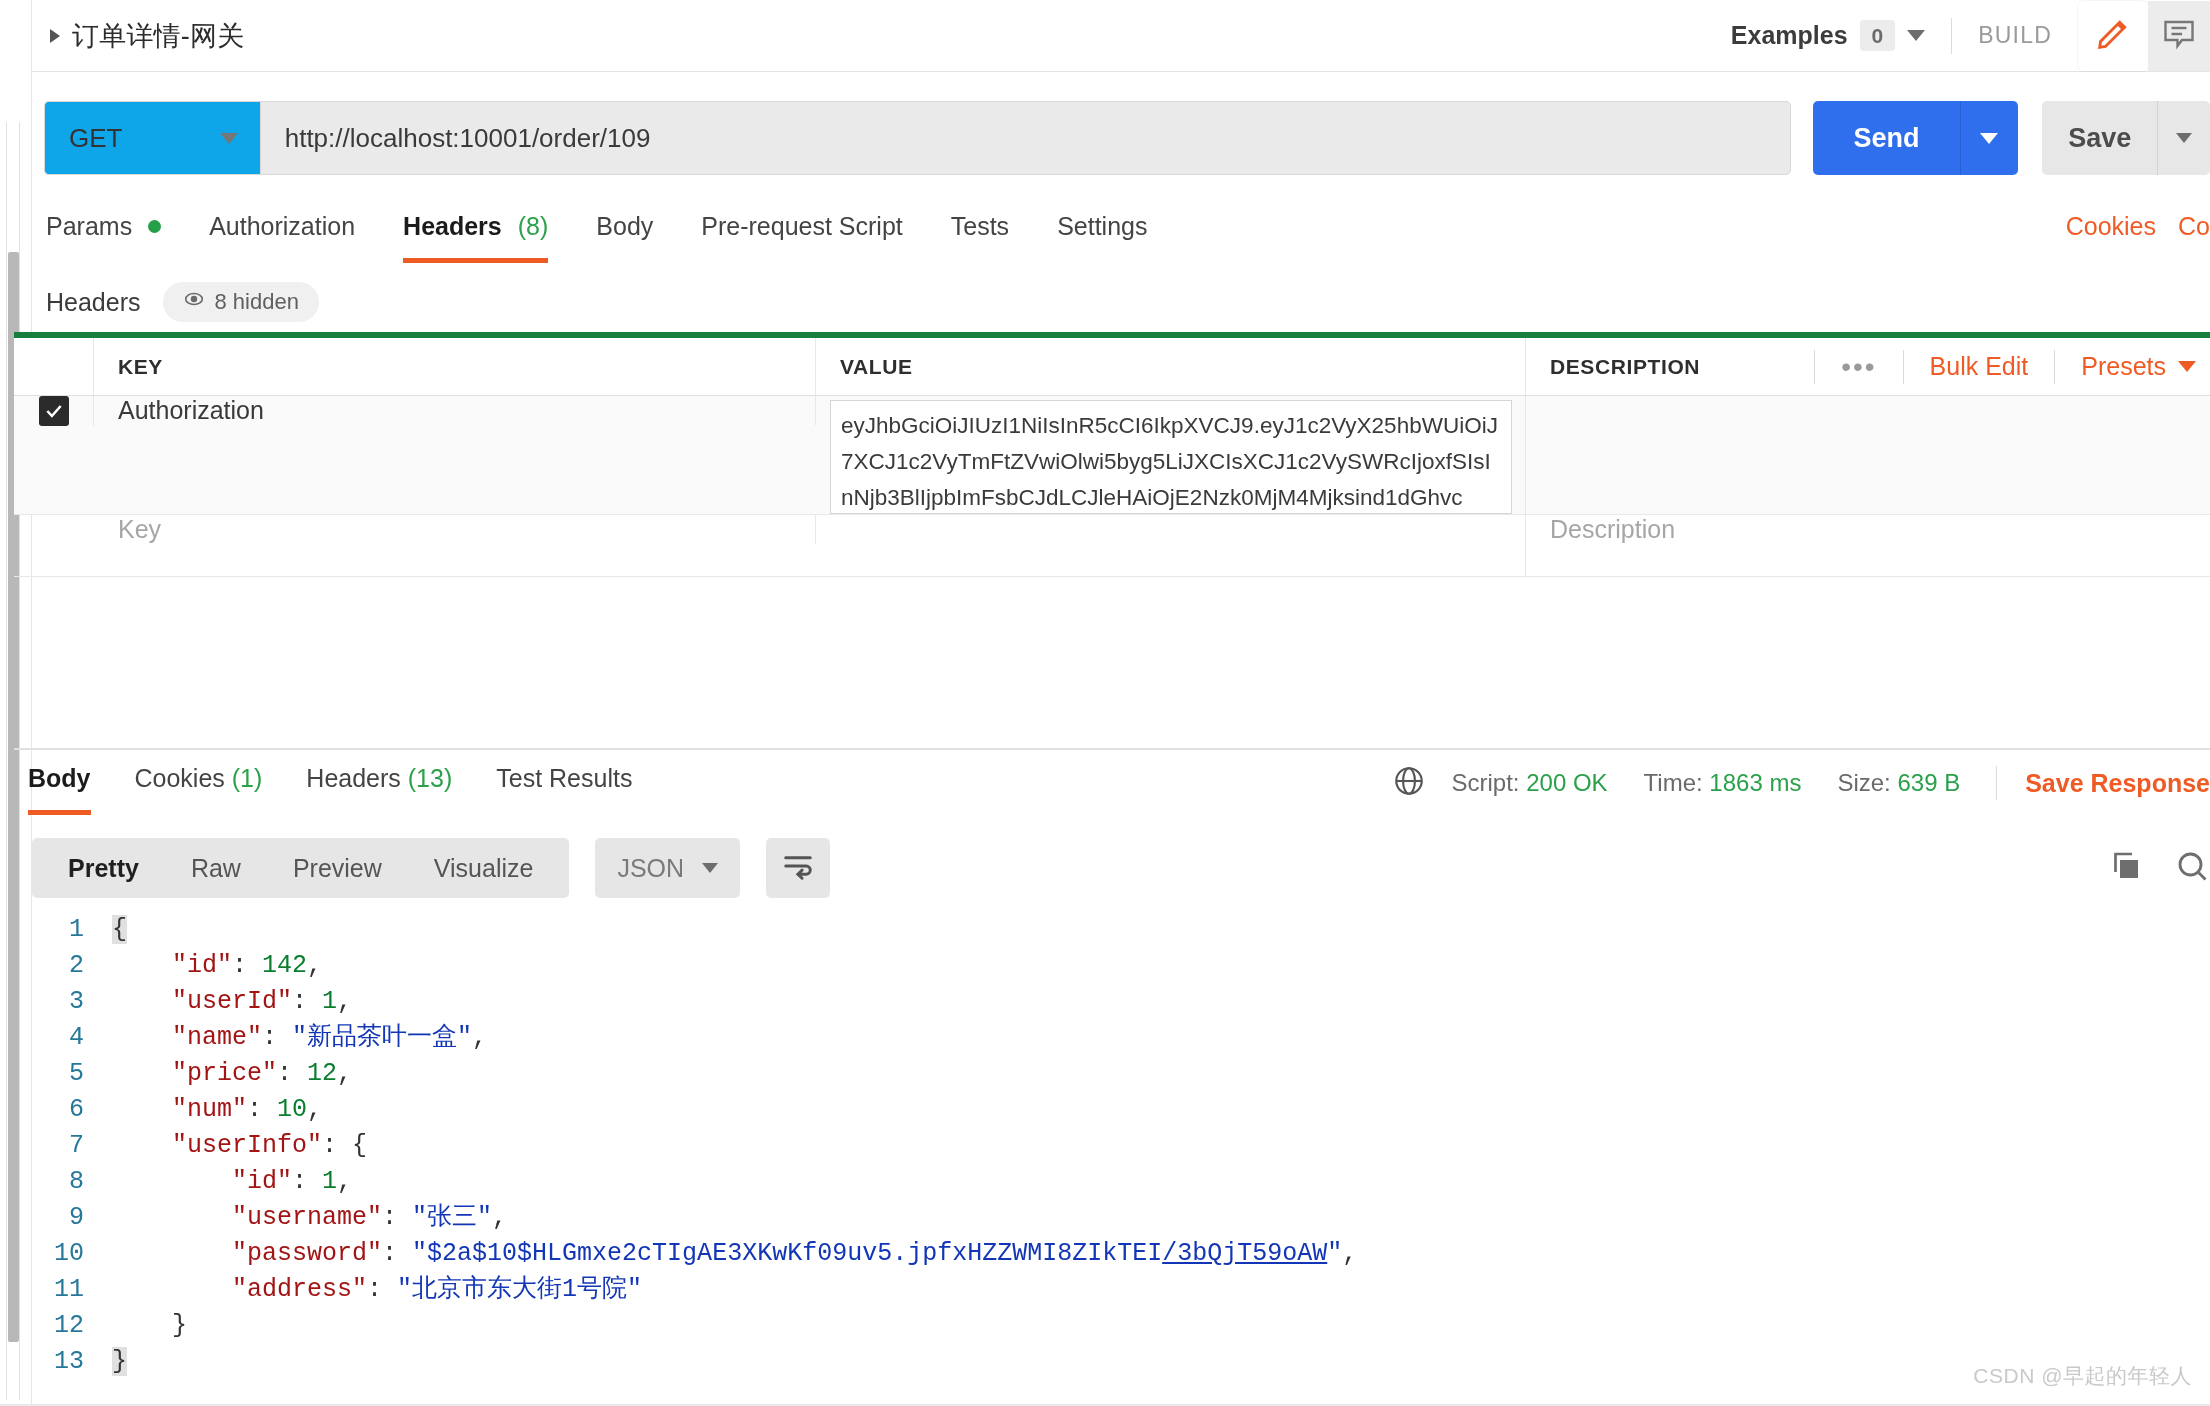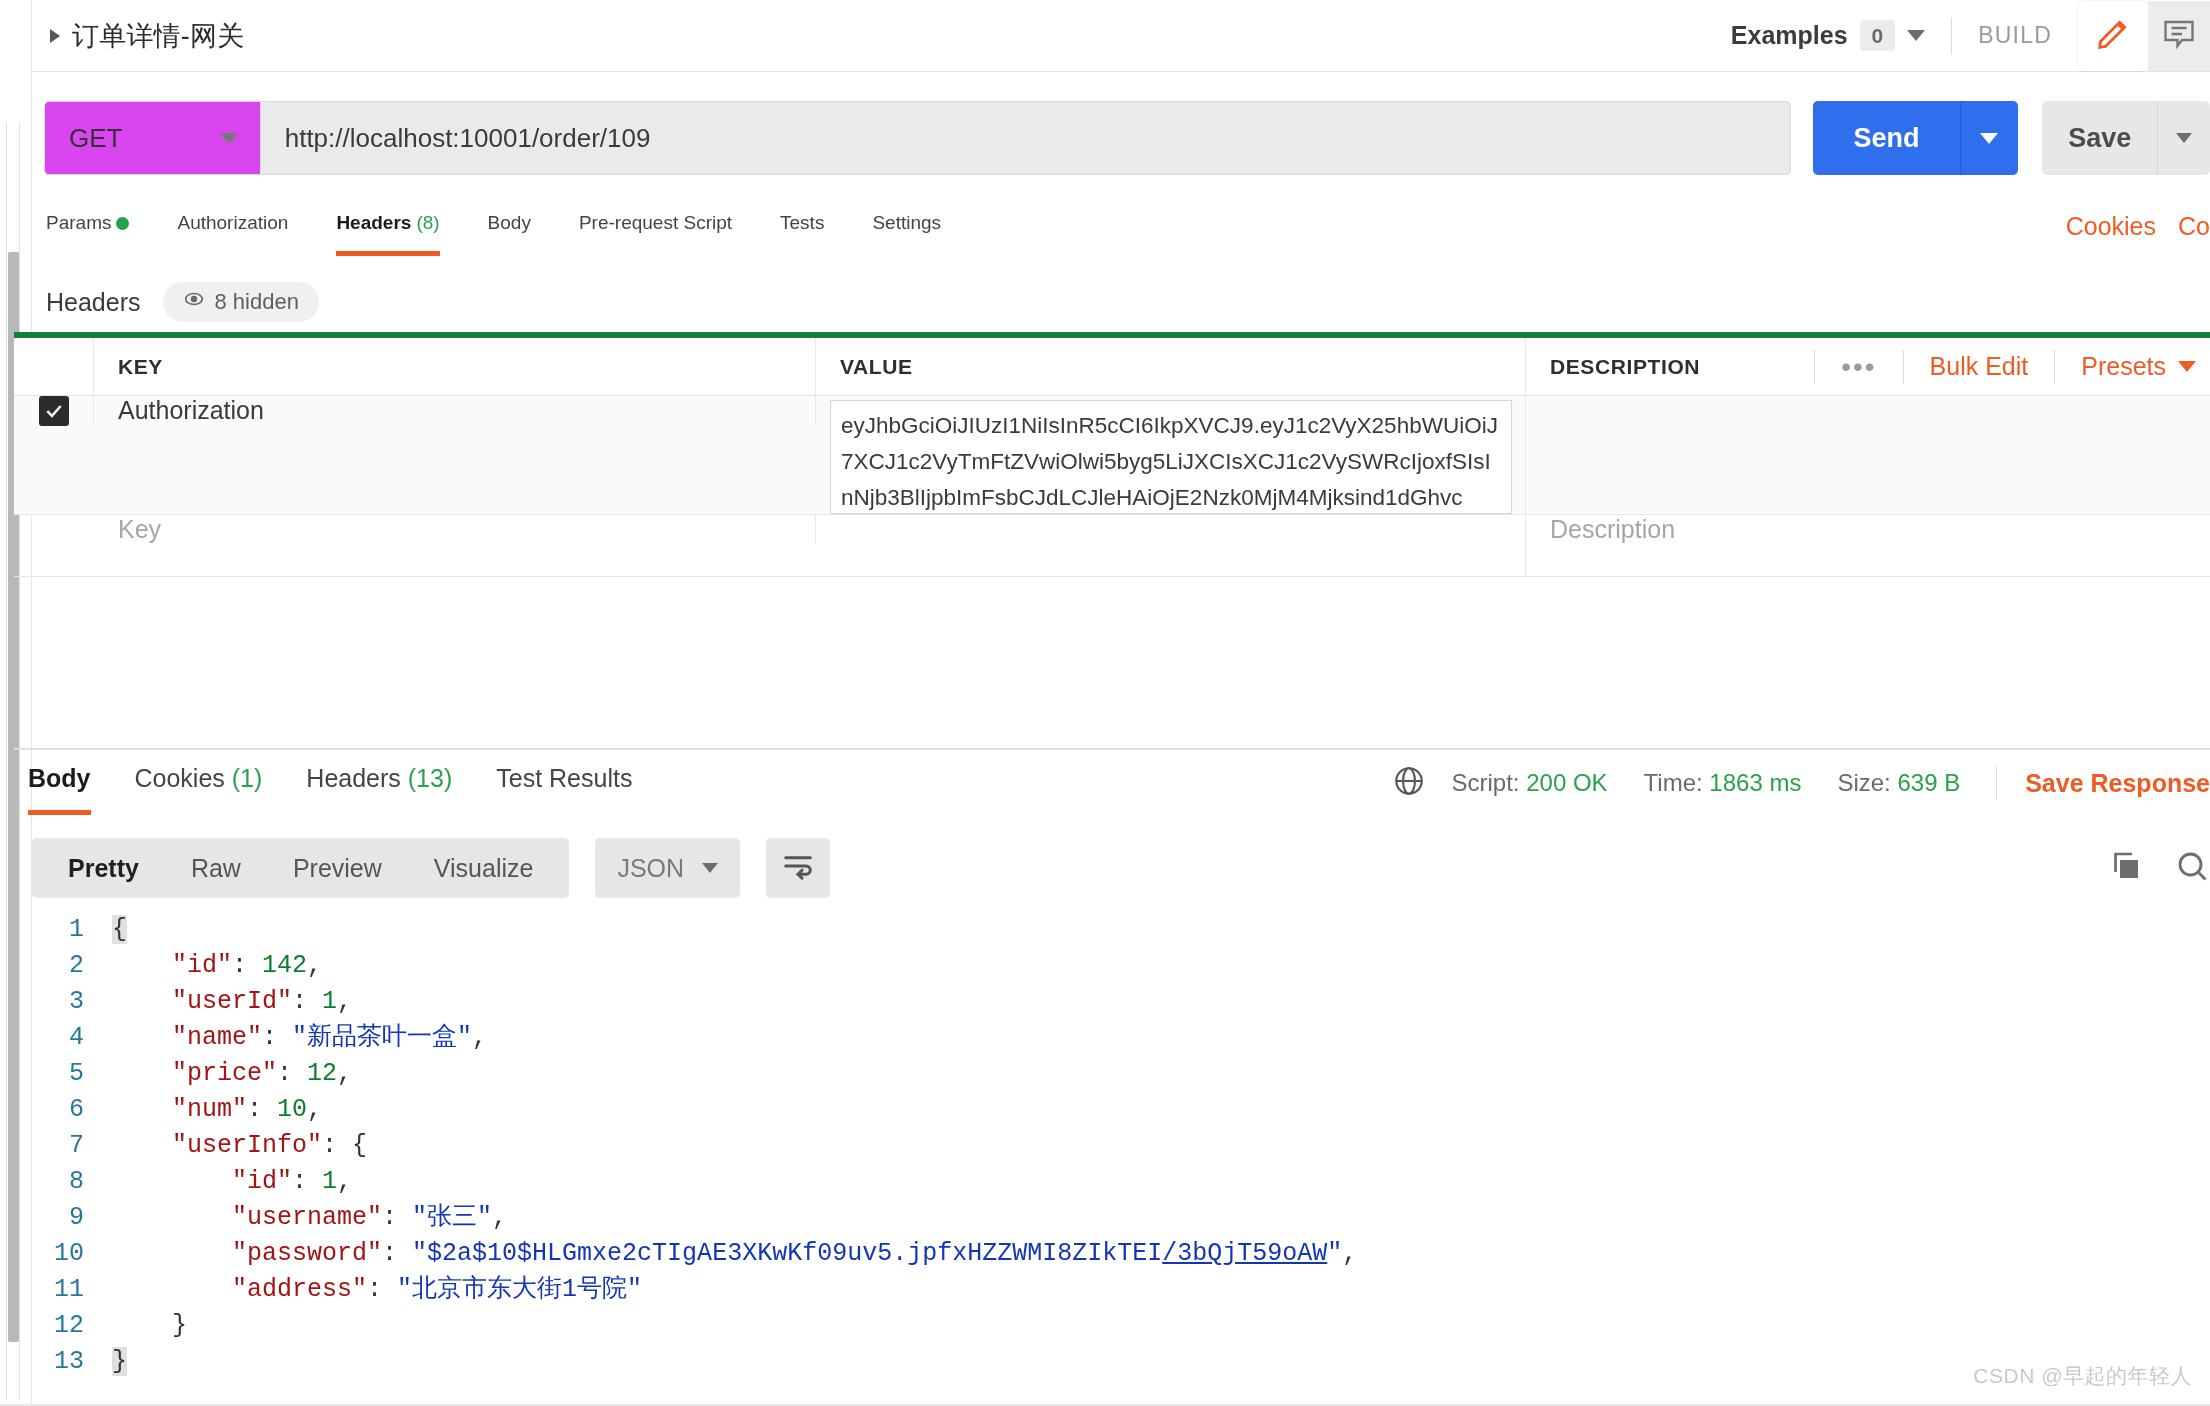--- a/index.html
+++ b/index.html
@@ -67,21 +67,21 @@
     width: 62px; height: 70px; display: flex; align-items: center; justify-content: center;
     background: #ececec;
   }
 
   
   .url-row {
     position: absolute; left: 32px; top: 72px; width: 2178px; height: 132px;
     background: #ffffff; display: flex; align-items: center; padding: 0 0 0 12px;
   }
   .method-box {
-    width: 220px; height: 74px; background: #d946ef; border: 1px solid #d8d8d8;
+    width: 220px; height: 74px; background: #0ea5e9; border: 1px solid #d8d8d8;
     border-right: none; border-radius: 5px 0 0 5px;
     display: flex; align-items: center; justify-content: space-between;
     padding: 0 22px 0 24px;
   }
   .method-label { font-size: 26px; color: #333; }
   .method-caret {
     width: 0; height: 0; border-left: 9px solid transparent;
     border-right: 9px solid transparent; border-top: 11px solid #777;
   }
   .url-box {
@@ -118,22 +118,22 @@
     width: 0; height: 0; border-left: 8px solid transparent;
     border-right: 8px solid transparent; border-top: 10px solid #6d6d6d;
   }
 
   
   .tab-strip {
     position: absolute; left: 32px; top: 204px; width: 2178px; height: 68px;
     display: flex; align-items: flex-start; padding-left: 14px;
   }
   .tab {
-    position: relative; font-size: 19px; color: #444; padding: 8px 0 22px 0;
-    margin-right: 48px; white-space: nowrap; display: flex; align-items: center; gap: 5px;
+    position: relative; font-size: 25px; color: #444; padding: 8px 0 22px 0;
+    margin-right: 48px; white-space: nowrap; display: flex; align-items: center; gap: 16px;
   }
   .tab.active { color: #1b1b1b; font-weight: 600; }
   .tab.active::after {
     content: ""; position: absolute; left: 0; right: 0; bottom: 0;
     height: 5px; background: #ef5b25;
   }
   .green-dot { width: 13px; height: 13px; border-radius: 50%; background: #24a148; display: inline-block; }
   .count-green { color: #2aa14a; font-weight: 400; }
   .tabs-right {
     margin-left: auto; display: flex; align-items: center; gap: 22px;

